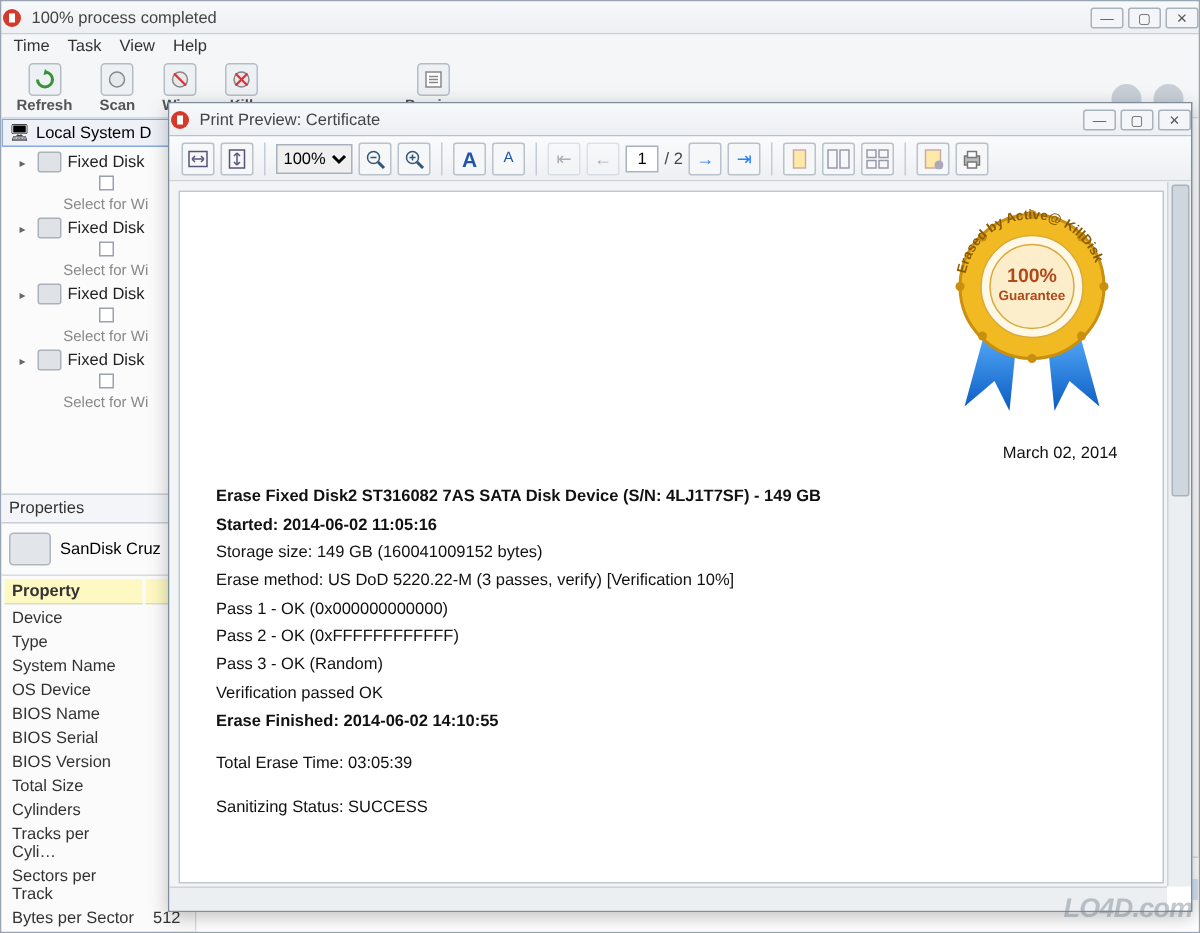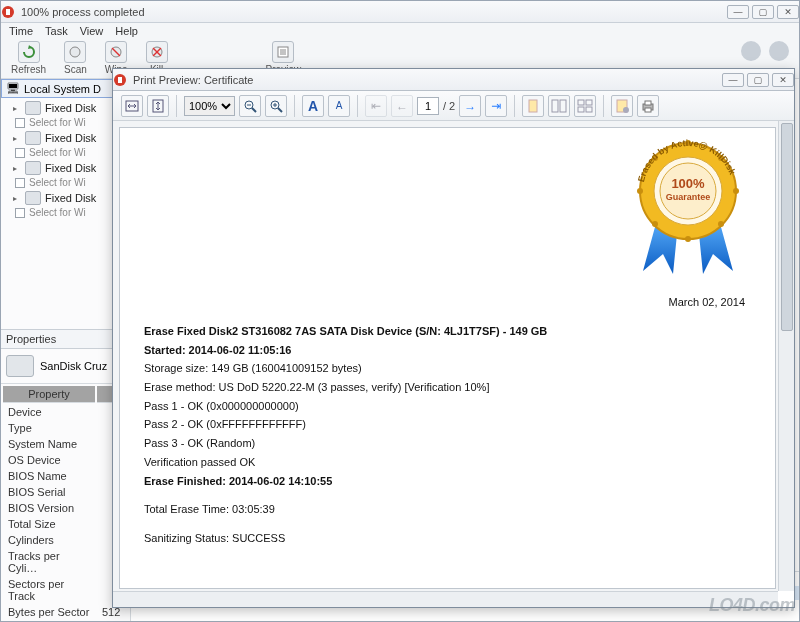--- a/index.html
+++ b/index.html
@@ -9,42 +9,42 @@
 .main-window { position: absolute; top: 0; left: 0; width: 800px; height: 622px; border: 1px solid #9aa5b3; background: #f4f6f8; }
 .titlebar { height: 22px; background: linear-gradient(#f8f9fb,#eceff3); border-bottom: 1px solid #c9d0d8; display: flex; align-items: center; padding: 0 0; font-size: 11px; color: #444; }
 .titlebar .icon { width: 14px; height: 14px; margin-right: 6px; display: inline-flex; align-items: center; justify-content: center; }
 .titlebar .spacer { flex: 1; }
 .win-btns { display: flex; gap: 3px; }
 .win-btn { width: 22px; height: 14px; border: 1px solid #a9b2bd; border-radius: 2px; background: #f3f5f8; font-size: 9px; display: flex; align-items: center; justify-content: center; color: #555; }
 
 .menubar { height: 18px; display: flex; gap: 12px; padding: 2px 8px; font-size: 11px; color: #333; background: #f4f6f8; }
 .menubar span { cursor: default; }
 
-.toolbar { height: 38px; display: flex; gap: 18px; padding: 0 10px 2px; background: #f4f6f8; border-bottom: 1px solid #d6dbe0; font-size: 10px; color: #555; }
+.toolbar { height: 38px; display: flex; align-items: flex-end; gap: 18px; padding: 0 10px 2px; background: #f4f6f8; border-bottom: 1px solid #d6dbe0; font-size: 10px; color: #555; font-weight: bold; }
 .tb-item { display: flex; flex-direction: column; align-items: center; gap: 1px; }
 .tb-icon { width: 22px; height: 22px; border: 1px solid #b5bdc6; border-radius: 3px; background: #eef1f4; display: flex; align-items: center; justify-content: center; }
 .toolbar .right-icons { margin-left: auto; display: flex; gap: 8px; }
 .right-icons .gear { width: 20px; height: 20px; border-radius: 10px; background: #c8cfd7; }
 
 .content { display: flex; height: calc(100% - 78px); }
 .sidebar { width: 130px; background: #fbfbfc; border-right: 1px solid #d6dbe0; display: flex; flex-direction: column; font-size: 11px; }
 .tree { flex: 1; overflow: hidden; }
 .tree-head { background: #eef2f8; border: 1px solid #8aa9dd; padding: 2px 4px; font-size: 11px; display: flex; align-items: center; gap: 4px; }
 .node { padding: 2px 4px 0px 12px; }
 .disk-row { display: flex; align-items: center; gap: 4px; padding: 1px 0; color: #222; }
 .disk-icon { width: 16px; height: 14px; background: #dfe3e8; border: 1px solid #aab1ba; border-radius: 2px; }
-.chk-row { display: flex; align-items: center; gap: 4px; padding: 1px 0 2px 2px; color: #888; font-size: 10px; }
+.chk-row { display: flex; align-items: center; gap: 4px; padding: 1px 0 2px 2px; color: #888; font-size: 10px; flex-direction: column; }
 .chk { width: 10px; height: 10px; border: 1px solid #9aa2ab; background: #fff; }
 .tri { font-size: 8px; color: #666; width: 8px; }
 
 .props-head { background: #f3f5f8; border-top: 1px solid #c9cfd6; border-bottom: 1px solid #c9cfd6; padding: 3px 5px; font-size: 11px; color: #333; }
 .props-dev { padding: 6px 5px; display: flex; align-items: center; gap: 6px; border-bottom: 1px solid #d6dbe0; }
 .props-dev .hdd-big { width: 28px; height: 22px; background: #e2e6ea; border: 1px solid #aeb6be; border-radius: 3px; }
 .prop-table { font-size: 11px; }
-.prop-table th { text-align: center; background: #a3a3a3; padding: 2px 5px; border-bottom: 1px solid #d6dbe0; font-weight: normal; color: #333; }
+.prop-table th { text-align: left; background: #fef9c3; padding: 2px 5px; border-bottom: 1px solid #d6dbe0; font-weight: bold; color: #333; }
 .prop-table td { padding: 1px 5px; color: #333; }
 .prop-table tr td:first-child { width: 92px; }
 
 .main-area { flex: 1; background: #fff; position: relative; }
 
 
 .log { position: absolute; bottom: 0; left: 131px; right: 0; height: 50px; background: #fff; border-top: 1px solid #d6dbe0; font-size: 11px; overflow: hidden; }
 .log-row { display: flex; gap: 14px; padding: 1px 8px; align-items: center; }
 .log-row.sel { background: #d6e5f5; }
 .bullet { width: 12px; height: 12px; border-radius: 6px; display: inline-block; }

